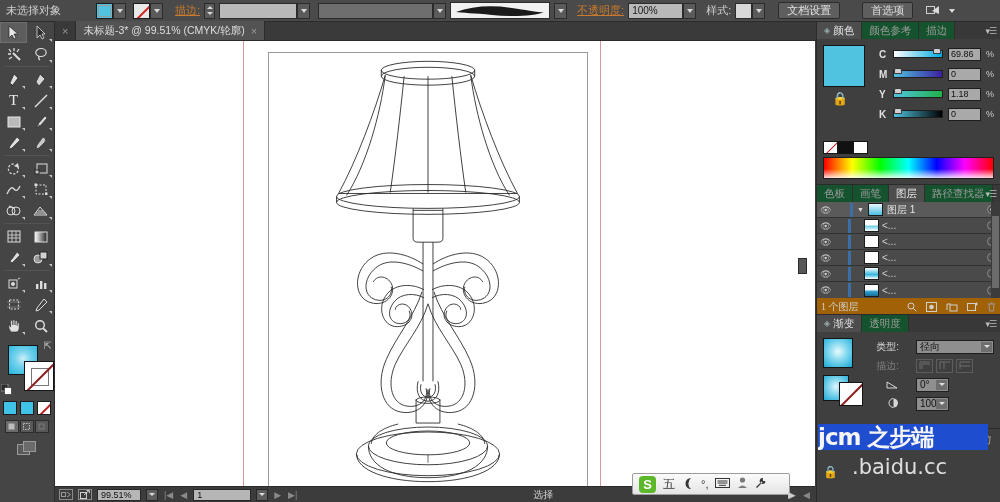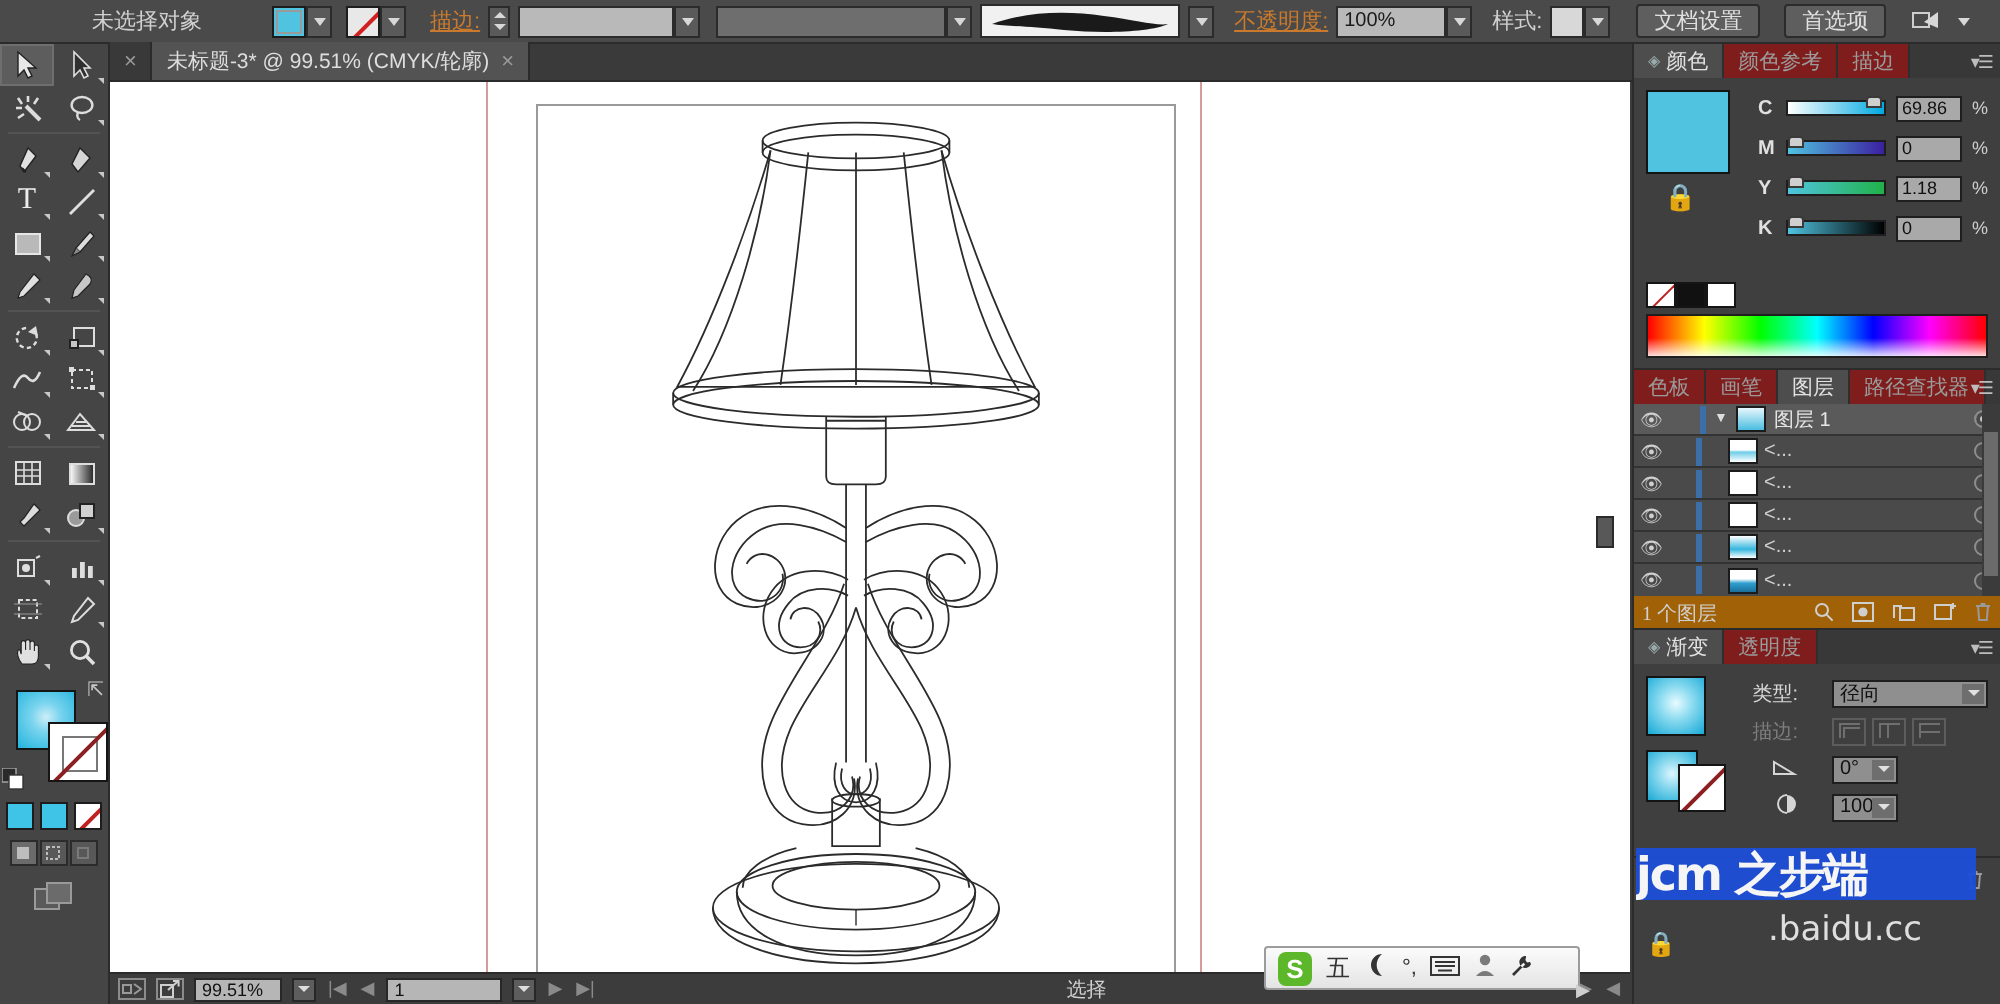--- a/index.html
+++ b/index.html
@@ -13,21 +13,21 @@
   }
   #app { position:relative; width:1000px; height:502px; }
 
   
   .topbar {
     position:absolute; left:0; top:0; width:1000px; height:22px;
     background:#4a4a4a;
     border-bottom:1px solid #2b2b2b;
     display:flex; align-items:center; gap:4px; padding-left:6px;
   }
-  .tb-label { color:#d0d0d0; font-size:11px; white-space:nowrap;margin-left:40px; }
+  .tb-label { color:#d0d0d0; font-size:11px; white-space:nowrap; }
   .tb-label-orange { color:#c97a2c; font-size:11px; white-space:nowrap; text-decoration:underline; }
   .swatch-fill {
     width:17px; height:16px; background:#4fc3e0;
     border:1px solid #1c1c1c; outline:1px solid #9a9a9a; outline-offset:-3px;
   }
   .swatch-none {
     width:17px; height:16px; background:#e8e8e8;
     border:1px solid #1c1c1c; position:relative; overflow:hidden;
   }
   .swatch-none:after{
@@ -144,21 +144,21 @@
 
   
   .dock {
     position:absolute; left:816px; top:22px; width:184px; height:480px;
     background:#3f3f3f; border-left:1px solid #2b2b2b;
   }
   .panel { border-bottom:1px solid #2b2b2b; }
   .ptabs { display:flex; align-items:stretch; height:17px; background:#383838; position:relative; }
   .ptab {
     display:flex; align-items:center; padding:0 7px; font-size:10.5px;
-    color:#9b9b9b; background:#7f1d1d; border-right:1px solid #2e2e2e;
+    color:#9b9b9b; background:#14532d; border-right:1px solid #2e2e2e;
   }
   .ptab.active { background:#4d4d4d; color:#e2e2e2; }
   .ptab .grip { color:#9aa; font-size:8px; margin-right:3px; }
   .pmenu { position:absolute; right:4px; top:4px; color:#bdbdbd; font-size:9px; letter-spacing:-1px; }
 
   
   .colorbody { padding:5px 6px 4px 6px; position:relative; height:100px; }
   .colorchip {
     position:absolute; left:6px; top:6px; width:42px; height:42px;
     background:#4fc3e0; border:1px solid #141414;
@@ -248,21 +248,21 @@
   .gsmall { width:48px; }
 
   
   .wm1 {
     position:absolute; left:818px; top:424px; width:170px; height:26px;
     background:#1d4ed8; color:#ffffff; font-size:23px; font-weight:bold;
     font-family:"DejaVu Sans", sans-serif; letter-spacing:-1px;
     display:flex; align-items:center; overflow:hidden; opacity:.95;
   }
   .wm2 {
-    position:absolute; left:884px; top:455px; font-size:17px; color:#f0f0f0;
+    position:absolute; left:852px; top:455px; font-size:21px; color:#f0f0f0;
     font-family:"DejaVu Sans", sans-serif; opacity:.9;
   }
 
   
   .statusbar {
     position:absolute; left:55px; top:486px; width:760px; height:16px;
     background:#3c3c3c; border-top:1px solid #2b2b2b;
     display:flex; align-items:center; gap:5px; padding:0 4px; font-size:10px; color:#bdbdbd;
   }
   .sbicon { width:14px;height:11px; border:1px solid #8b8b8b; display:flex;align-items:center;justify-content:center;}
@@ -337,21 +337,21 @@
       <div class="mini-arrow"></div>
     </div>
 
     <span class="tb-label" style="margin-left:6px">样式:</span>
     <div class="combo">
       <div class="style-sw"></div>
       <div class="mini-arrow"></div>
     </div>
 
     <div class="tb-btn" style="margin-left:9px">文档设置</div>
-    <div class="tb-btn" style="margin-left:8px">首选项</div>
+    <div class="tb-btn" style="margin-left:18px">首选项</div>
 
     <span style="margin-left:9px;display:flex;align-items:center">
       <svg width="15" height="13" viewBox="0 0 15 13">
           <rect x="0.5" y="2.5" width="8" height="7" fill="none" stroke="#cfcfcf"></rect>
           <path d="M6 7 L13 2 L13 10 Z" fill="#d8d8d8"></path>
         </svg>
     </span>
     <div class="mini-arrow" style="background:none;border:none"></div>
   </div>
 

